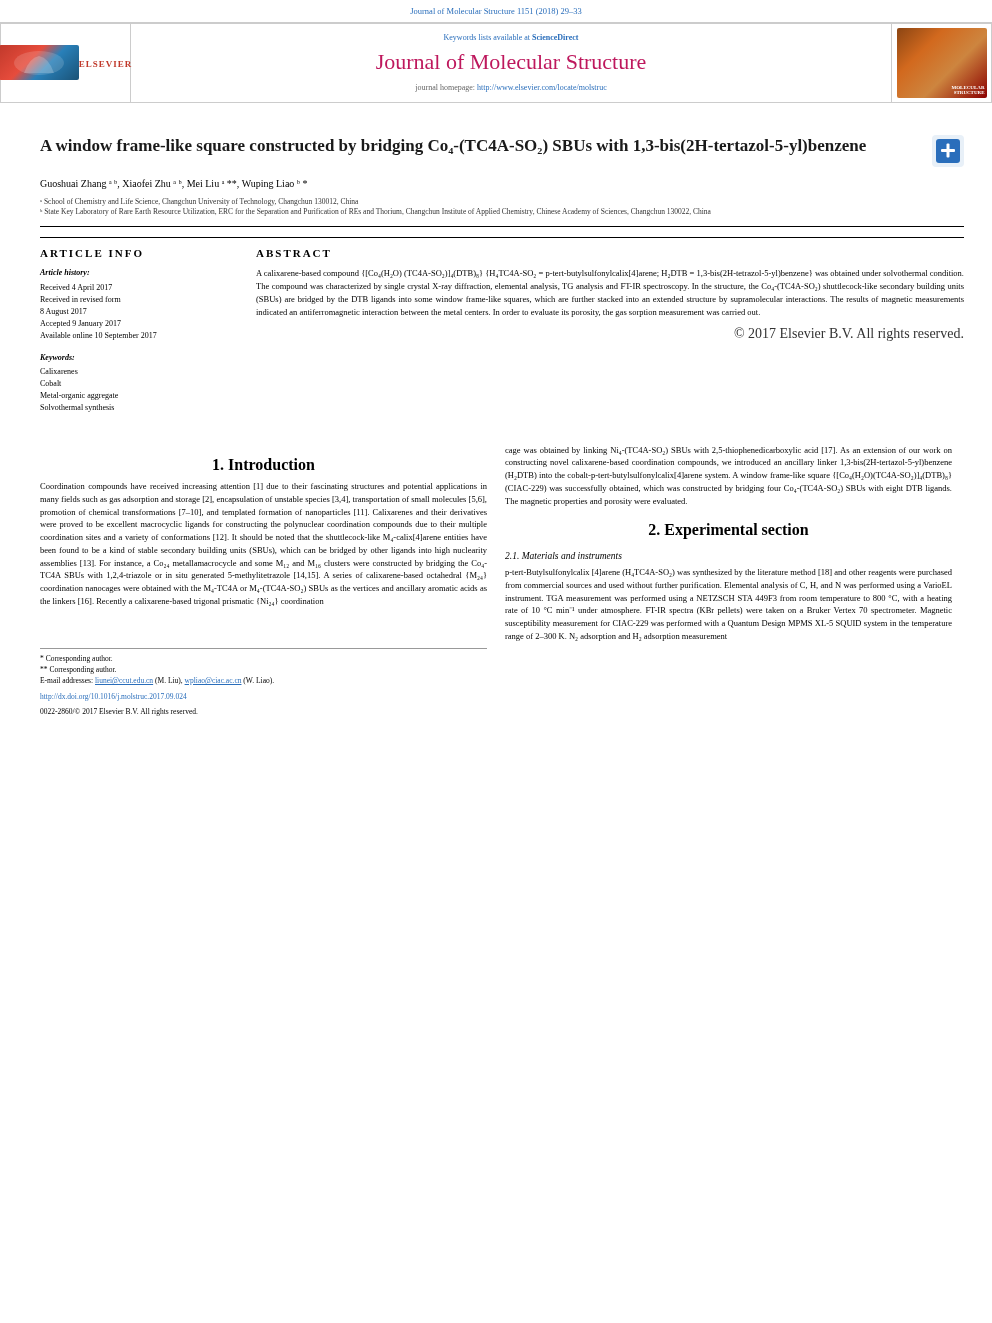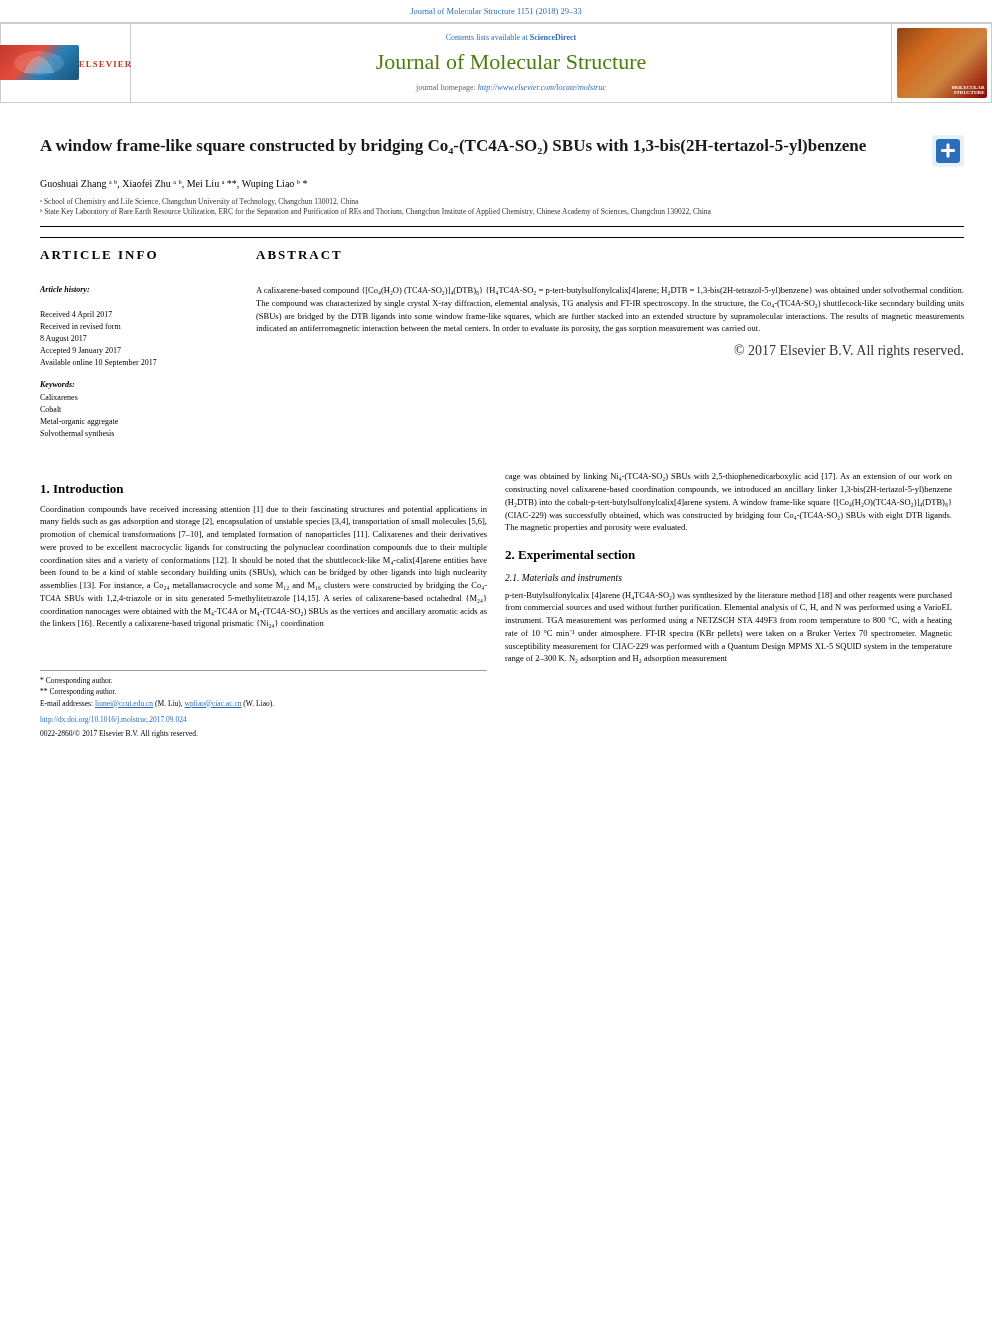--- a/index.html
+++ b/index.html
@@ -64,32 +64,31 @@
       padding: 8px;
     }
     .sciencedirect-link {
       color: #2a6ebb;
       font-size: 8px;
       margin-bottom: 4px;
     }
     .journal-title-main {
       font-size: 22px;
       font-weight: normal;
-      color: #4d7c0f;
+      color: #be185d;
       font-family: 'Times New Roman', serif;
       margin-bottom: 4px;
     }
     .journal-homepage {
       font-size: 8px;
       color: #666;
     }
     .journal-homepage a {
       color: #2a6ebb;
       text-decoration: none;
-      font-style: italic;
     }
     .header-right {
       width: 100px;
       border-left: 1px solid #ccc;
       display: flex;
       align-items: center;
       justify-content: center;
       padding: 4px;
     }
     .mol-structure-img {
@@ -175,35 +174,35 @@
       padding-top: 8px;
     }
     .left-col {
       width: 200px;
       flex-shrink: 0;
     }
     .right-col {
       flex: 1;
     }
     .section-heading {
-      font-size: 13px;
+      font-size: 11px;
       font-weight: bold;
       letter-spacing: 2px;
       text-transform: uppercase;
-      margin-bottom: 20px;
+      margin-bottom: 6px;
       color: #000;
     }
     .article-history {
       margin-bottom: 10px;
     }
     .history-title {
       font-size: 8px;
       font-style: italic;
       font-weight: bold;
-      margin-bottom: 14px;
+      margin-bottom: 4px;
     }
     .history-item {
       font-size: 8px;
       line-height: 1.5;
     }
     .keywords-section {
       margin-top: 6px;
     }
     .keywords-title {
       font-size: 8px;
@@ -230,24 +229,25 @@
       padding: 10px 40px 20px 40px;
     }
     .two-col {
       display: flex;
       gap: 18px;
     }
     .body-col {
       flex: 1;
     }
     .body-section-num {
-      font-size: 13px;
+      font-size: 16px;
       font-weight: bold;
       margin-bottom: 4px;
       margin-top: 10px;
+      text-align: center;
     }
     .body-section-sub {
       font-size: 9.5px;
       font-style: italic;
       margin-bottom: 3px;
       margin-top: 8px;
     }
     .body-text {
       font-size: 8.5px;
       text-align: justify;
@@ -289,21 +289,21 @@
 
           <ellipse cx="35" cy="15" rx="25" ry="12" fill="rgba(255,255,255,0.15)"></ellipse>
           <path d="M20,25 Q25,10 35,8 Q45,10 50,25" fill="rgba(255,255,255,0.2)"></path>
         </svg>
       </div>
       <div class="elsevier-text">ELSEVIER</div>
     </div>
   </div>
   <div class="header-center">
     <div class="sciencedirect-link">
-      <span>Contents lists available at</span>
+      <span>Keywords lists available at</span>
       <span style="color:#2a6ebb;font-weight:bold;">ScienceDirect</span>
     </div>
     <div class="journal-title-main">Journal of Molecular Structure</div>
     <div class="journal-homepage">
       <span>journal homepage:</span>
       <a href="#">http://www.elsevier.com/locate/molstruc</a>
     </div>
   </div>
   <div class="header-right">
     <div class="mol-structure-img">

